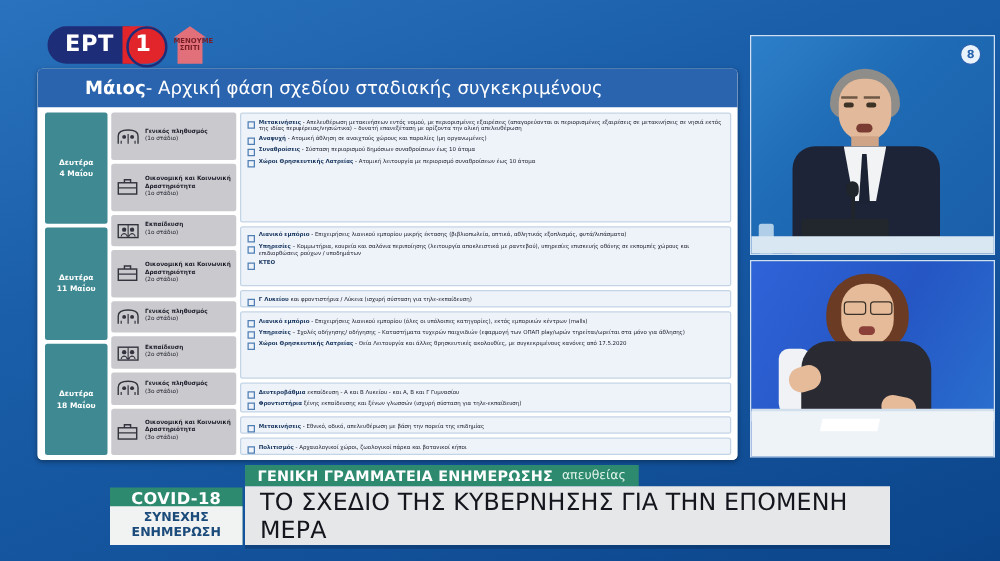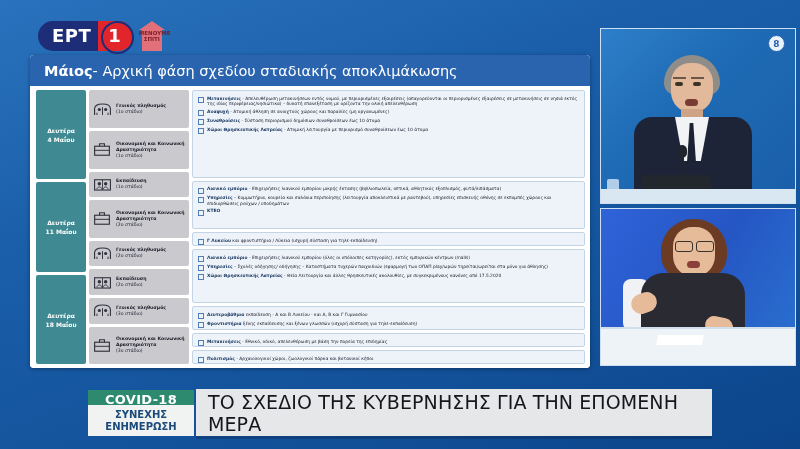--- a/index.html
+++ b/index.html
@@ -29,21 +29,21 @@
      border-left:13px solid transparent;border-right:13px solid transparent;border-bottom:9px solid #e2707a;}
   .logo-house .body{position:absolute;left:3px;top:8px;width:20px;height:22px;background:#e2707a;}
   .logo-house .txt{position:absolute;left:0;top:9px;width:26px;text-align:center;color:#7a1d25;
      font-size:5.5px;font-weight:bold;line-height:6px;}
 
   
   .slide{position:absolute;left:30px;top:55px;width:560px;height:313px;background:#ffffff;
      border-radius:4px;box-shadow:0 1px 4px rgba(0,0,0,.35);overflow:hidden;}
   .slide-header{background:#2a63ae;color:#fff;height:31px;display:flex;align-items:center;
      padding:0 0 0 14px;border-radius:3px 3px 0 0;}
-  .slide-header .hdr-b{font-weight:bold;font-size:14.5px;}
+  .slide-header .hdr-b{font-weight:bold;font-size:14.5px;margin-left:24px;}
   .slide-header .hdr-n{font-weight:normal;font-size:14.5px;}
 
   .slide-body{display:flex;height:282px;background:#fff;padding:4px 5px 4px 6px;box-sizing:border-box;}
 
   
   .rail{width:50px;display:flex;flex-direction:column;gap:3px;flex:none;}
   .date-block{background:#3f8a92;color:#fff;display:flex;flex-direction:column;align-items:center;
      justify-content:center;border-radius:2px;font-size:6px;font-weight:bold;line-height:9px;text-align:center;}
   .date-block.b1{height:90px;}
   .date-block.b2{height:91px;}
@@ -142,21 +142,21 @@
       <div class="txt">
         <div>ΜΕΝΟΥΜΕ</div>
         <div>ΣΠΙΤΙ</div>
       </div>
     </div>
   </div>
 
   <div class="slide">
     <div class="slide-header">
       <span class="hdr-b">Μάιος</span>
-      <span class="hdr-n"> - Αρχική φάση σχεδίου σταδιακής αποκλιμάκωσης</span>
+      <span class="hdr-n"> - Αρχική φάση σχεδίου σταδιακής συγκεκριμένους</span>
     </div>
 
     <div class="slide-body">
 
       <div class="rail">
         <div class="date-block b1">
           <div>Δευτέρα</div>
           <div>4 Μαΐου</div>
         </div>
         <div class="date-block b2">
@@ -405,20 +405,24 @@
     <div class="sp2-glass2"></div>
     <div class="sp2-mouth"></div>
     <div class="sp2-body"></div>
     <div class="sp2-hand1"></div>
     <div class="sp2-hand2"></div>
     <div class="sp2-desk2"></div>
     <div class="sp2-desk"></div>
     <div class="sp2-paper"></div>
   </div>
 
+  <div class="lt-top">
+    <span class="t1">ΓΕΝΙΚΗ ΓΡΑΜΜΑΤΕΙΑ ΕΝΗΜΕΡΩΣΗΣ</span>
+    <span class="t2">απευθείας</span>
+  </div>
 
   <div class="lt-covid">
     <div class="c1" style="position:absolute;top:2px">COVID-18</div>
   </div>
   <div class="lt-covid-sub">
     <span>ΣΥΝΕΧΗΣ</span>
     <span>ΕΝΗΜΕΡΩΣΗ</span>
   </div>
 
   <div class="lt-main">

